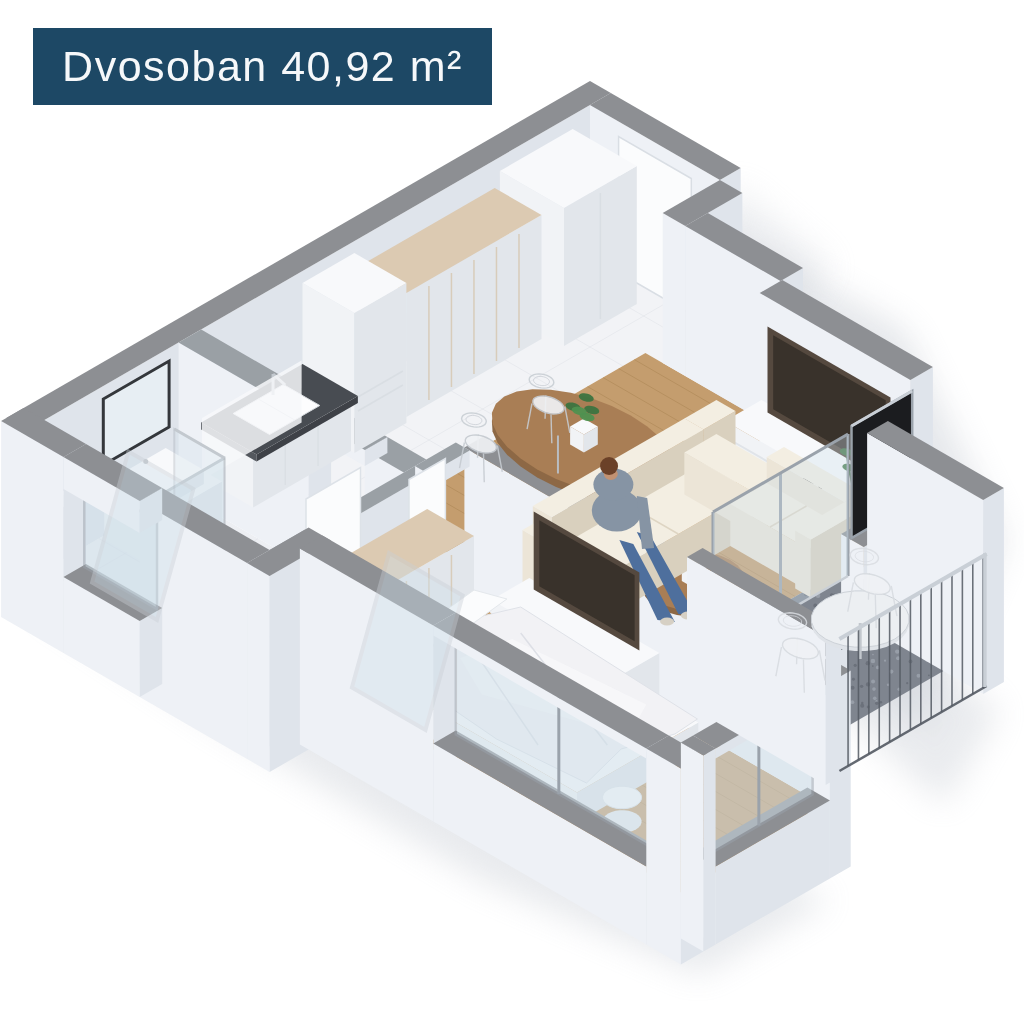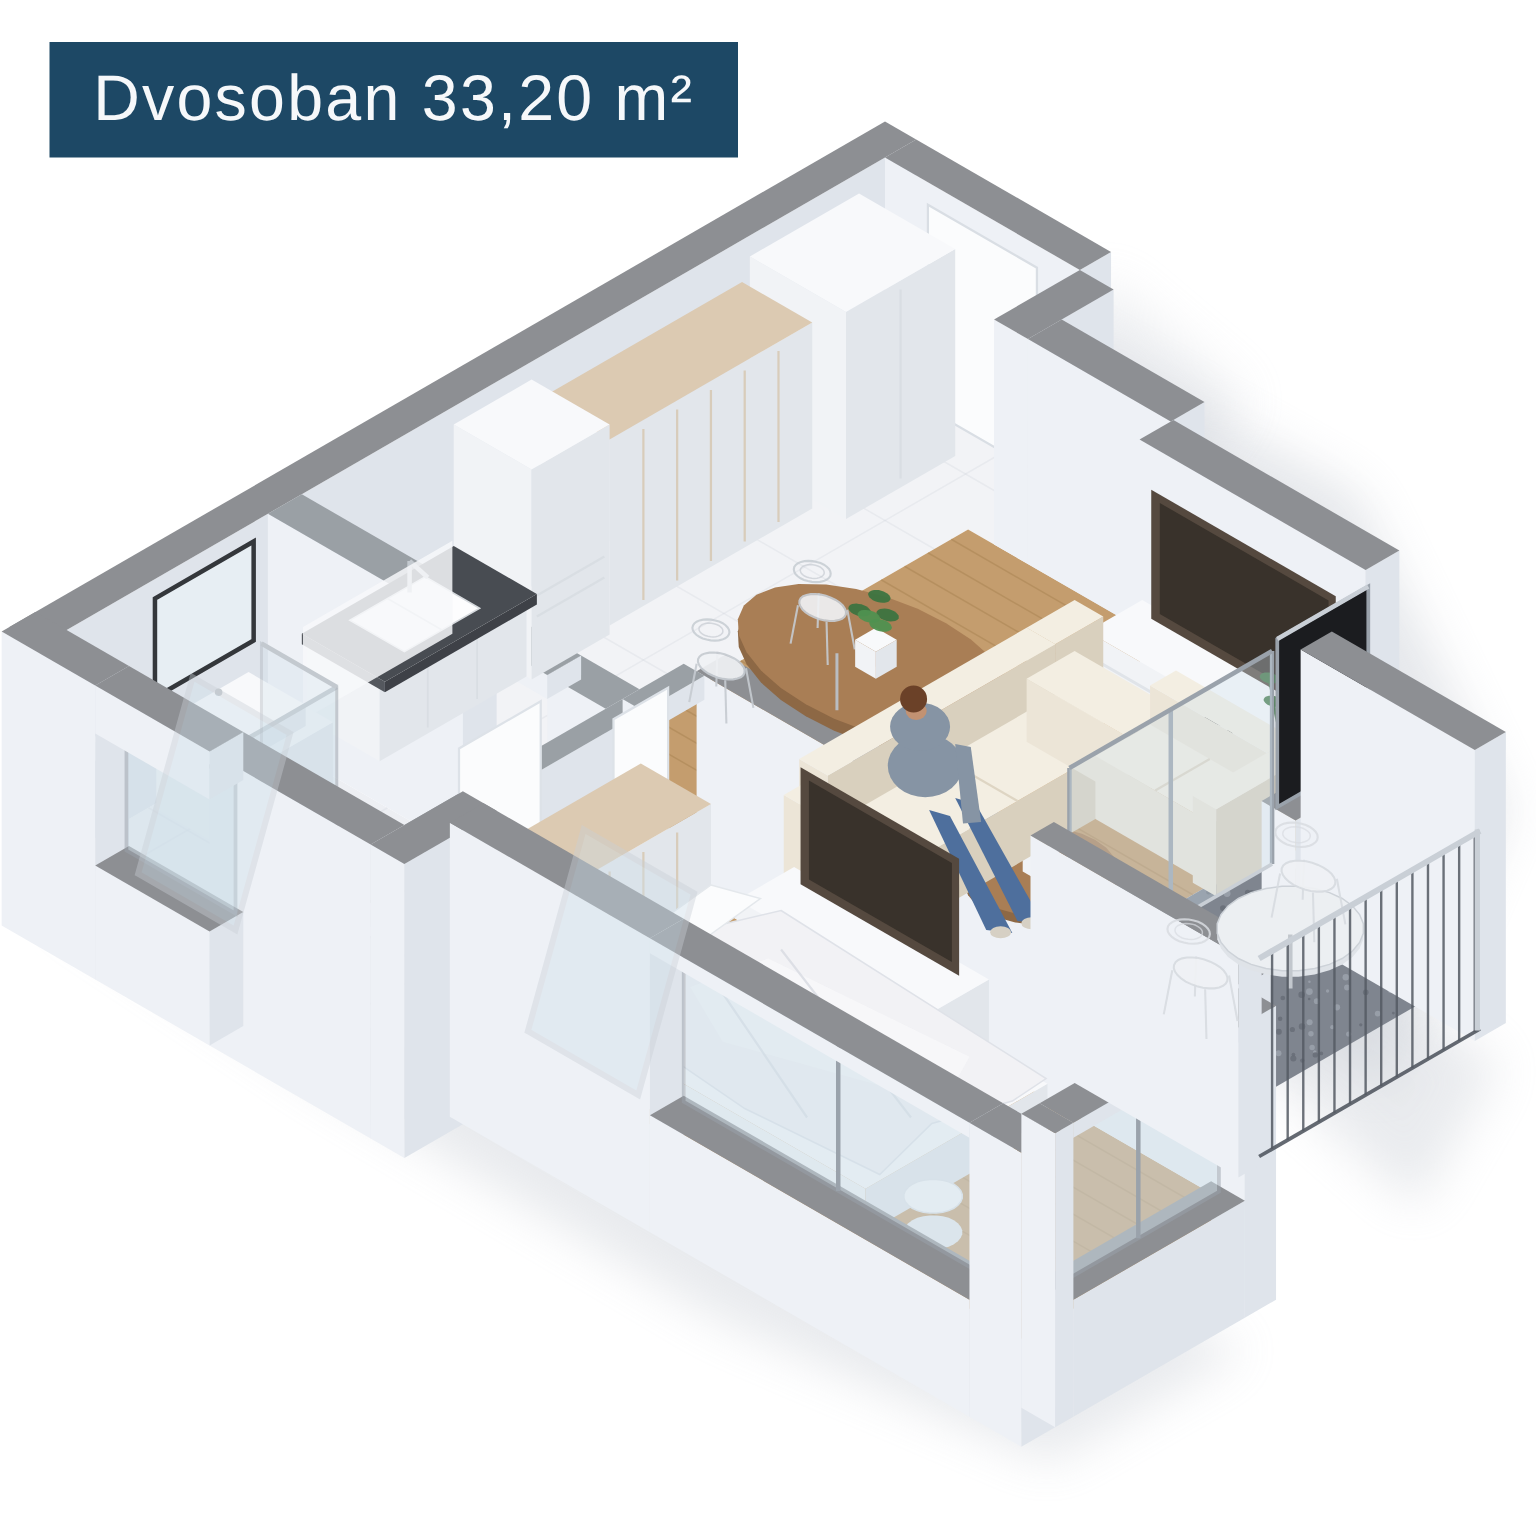--- a/index.html
+++ b/index.html
@@ -580,15 +580,15 @@
         <line opacity="0.85" x1="879.2439999999999" y1="748" x2="879.2439999999999" y2="616" stroke="#545a63" stroke-width="1.6"></line>
         <line opacity="0.85" x1="868.852" y1="754" x2="868.852" y2="622" stroke="#545a63" stroke-width="1.6"></line>
         <line opacity="0.85" x1="858.46" y1="760" x2="858.46" y2="628" stroke="#545a63" stroke-width="1.6"></line>
         <line opacity="0.85" x1="848.068" y1="766" x2="848.068" y2="634" stroke="#545a63" stroke-width="1.6"></line>
         <line x1="986.6279999999999" y1="554" x2="839.408" y2="639" stroke="#c9cfd6" stroke-width="4"></line>
         <line opacity="0.9" x1="986.6279999999999" y1="686" x2="839.408" y2="771" stroke="#545a63" stroke-width="2.5"></line>
         <line x1="984.896" y1="687" x2="984.896" y2="553" stroke="#c9cfd6" stroke-width="3.5"></line>
       </g>
     </svg>
   <div class="badge">
-    <span>Dvosoban 33,20 m²</span>
+    <span>Dvosoban 40,92 m²</span>
   </div>
 </div>
 
 </body></html>

